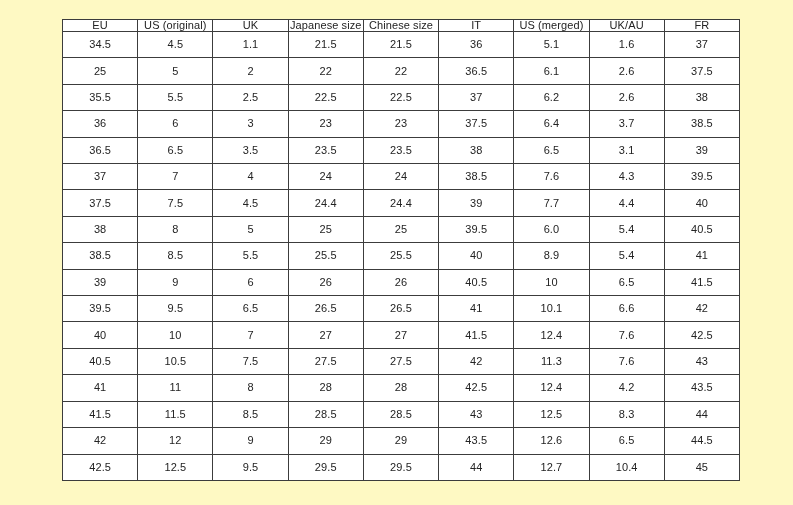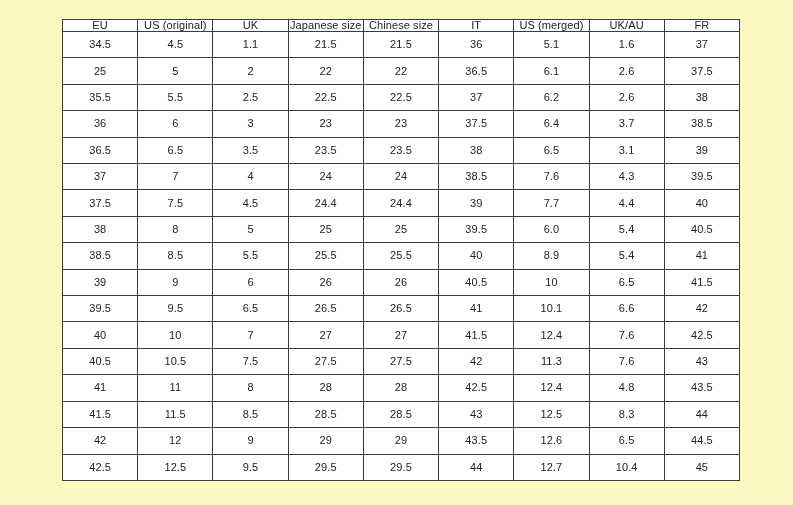--- a/index.html
+++ b/index.html
@@ -209,21 +209,21 @@
             <td>43</td>
           </tr>
           <tr>
             <td>41</td>
             <td>11</td>
             <td>8</td>
             <td>28</td>
             <td>28</td>
             <td>42.5</td>
             <td>12.4</td>
-            <td>4.8</td>
+            <td>4.2</td>
             <td>43.5</td>
           </tr>
           <tr>
             <td>41.5</td>
             <td>11.5</td>
             <td>8.5</td>
             <td>28.5</td>
             <td>28.5</td>
             <td>43</td>
             <td>12.5</td>

